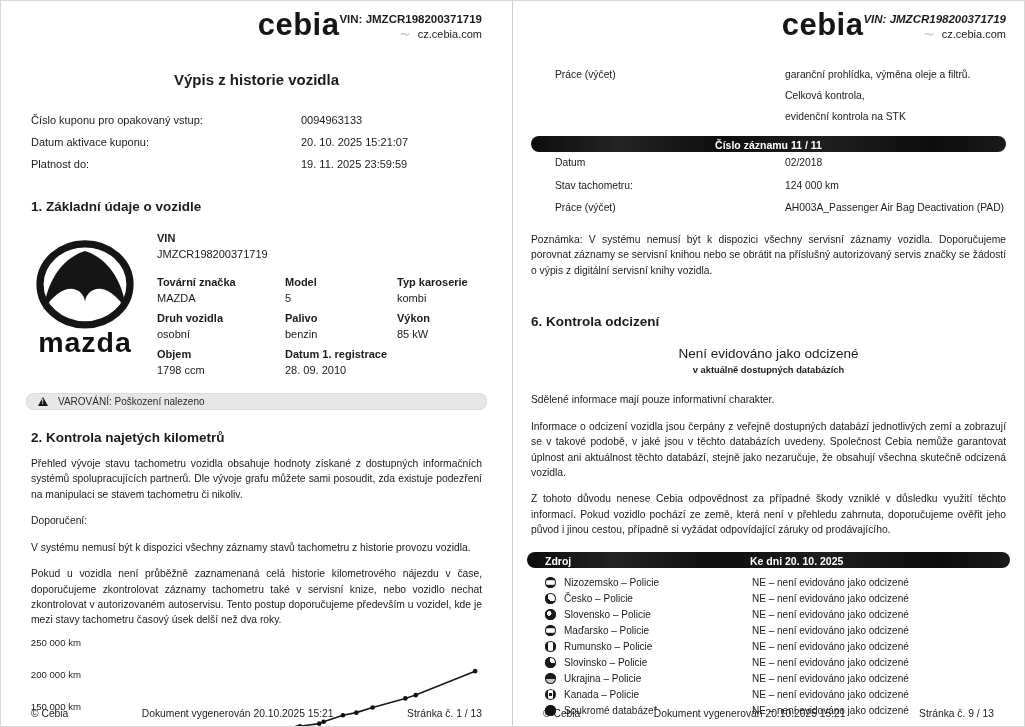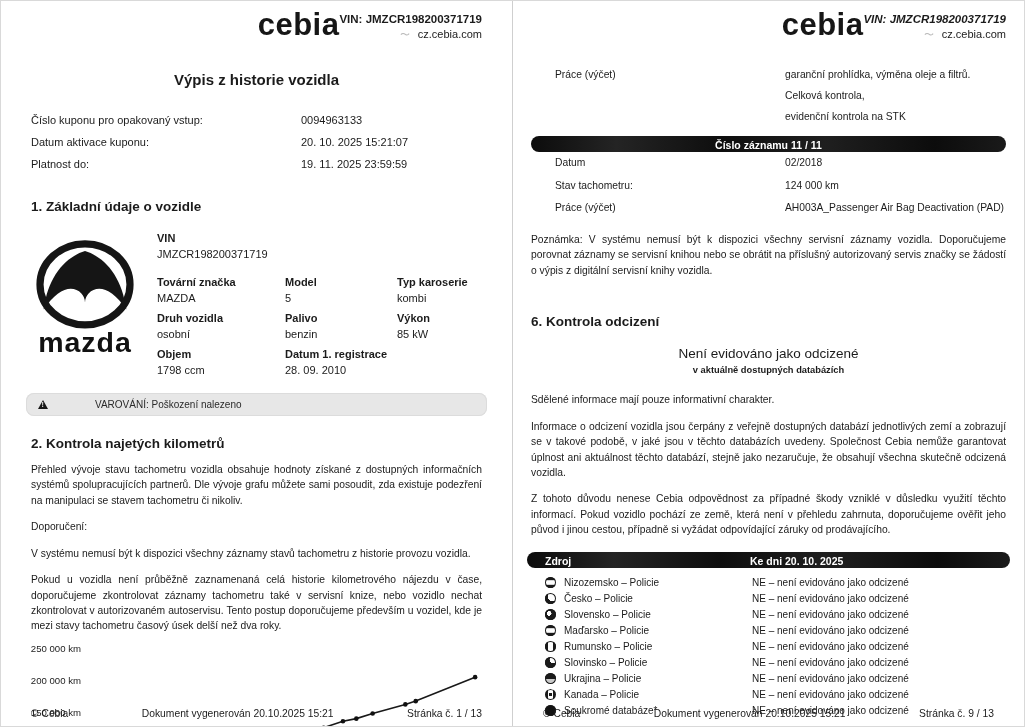--- a/index.html
+++ b/index.html
@@ -29,23 +29,23 @@
   .sec1-title { margin-top:24px; }
 
   .vehicle { display:flex; margin-top:17px; }
   .mazda-box { width:126px; flex:0 0 126px; padding-top:6px; }
   .veh-fields { flex:1; }
   .veh-vin { margin-bottom:12px; }
   .f-label { font-size:11px; font-weight:700; line-height:1.45; }
   .f-value { font-size:11px; line-height:1.45; }
   .veh-grid { display:grid; grid-template-columns:128px 112px 1fr; row-gap:4px; }
 
-  .warnbar { position:relative; margin:14px -5px 0 -5px; height:23px; background:#e7e7e7; border-radius:8px;
+  .warnbar { position:relative; margin:14px -5px 0 -5px; height:17px; background:#e7e7e7; border-radius:8px;
              display:flex; align-items:center; padding:0 12px; font-size:10px; color:#2a2a2a;
-             box-shadow:0 0 0 1px #dcdcdc inset;gap:37px; }
+             box-shadow:0 0 0 1px #dcdcdc inset; }
   .warn-tri { width:0; height:0; border-left:5px solid transparent; border-right:5px solid transparent;
               border-bottom:9px solid #161616; margin-right:10px; position:relative; }
   .warn-tri::after { content:"!"; position:absolute; left:-1.5px; top:1px; color:#e7e7e7; font-size:7px; font-weight:700; }
 
   .sec2-title { margin-top:20px; }
   .p { font-size:10.3px; line-height:1.5; text-align:justify; margin-top:11px; }
   .p-plain { text-align:left; }
 
   .chart-wrap { margin:4px 0 0 -6px; }
 

